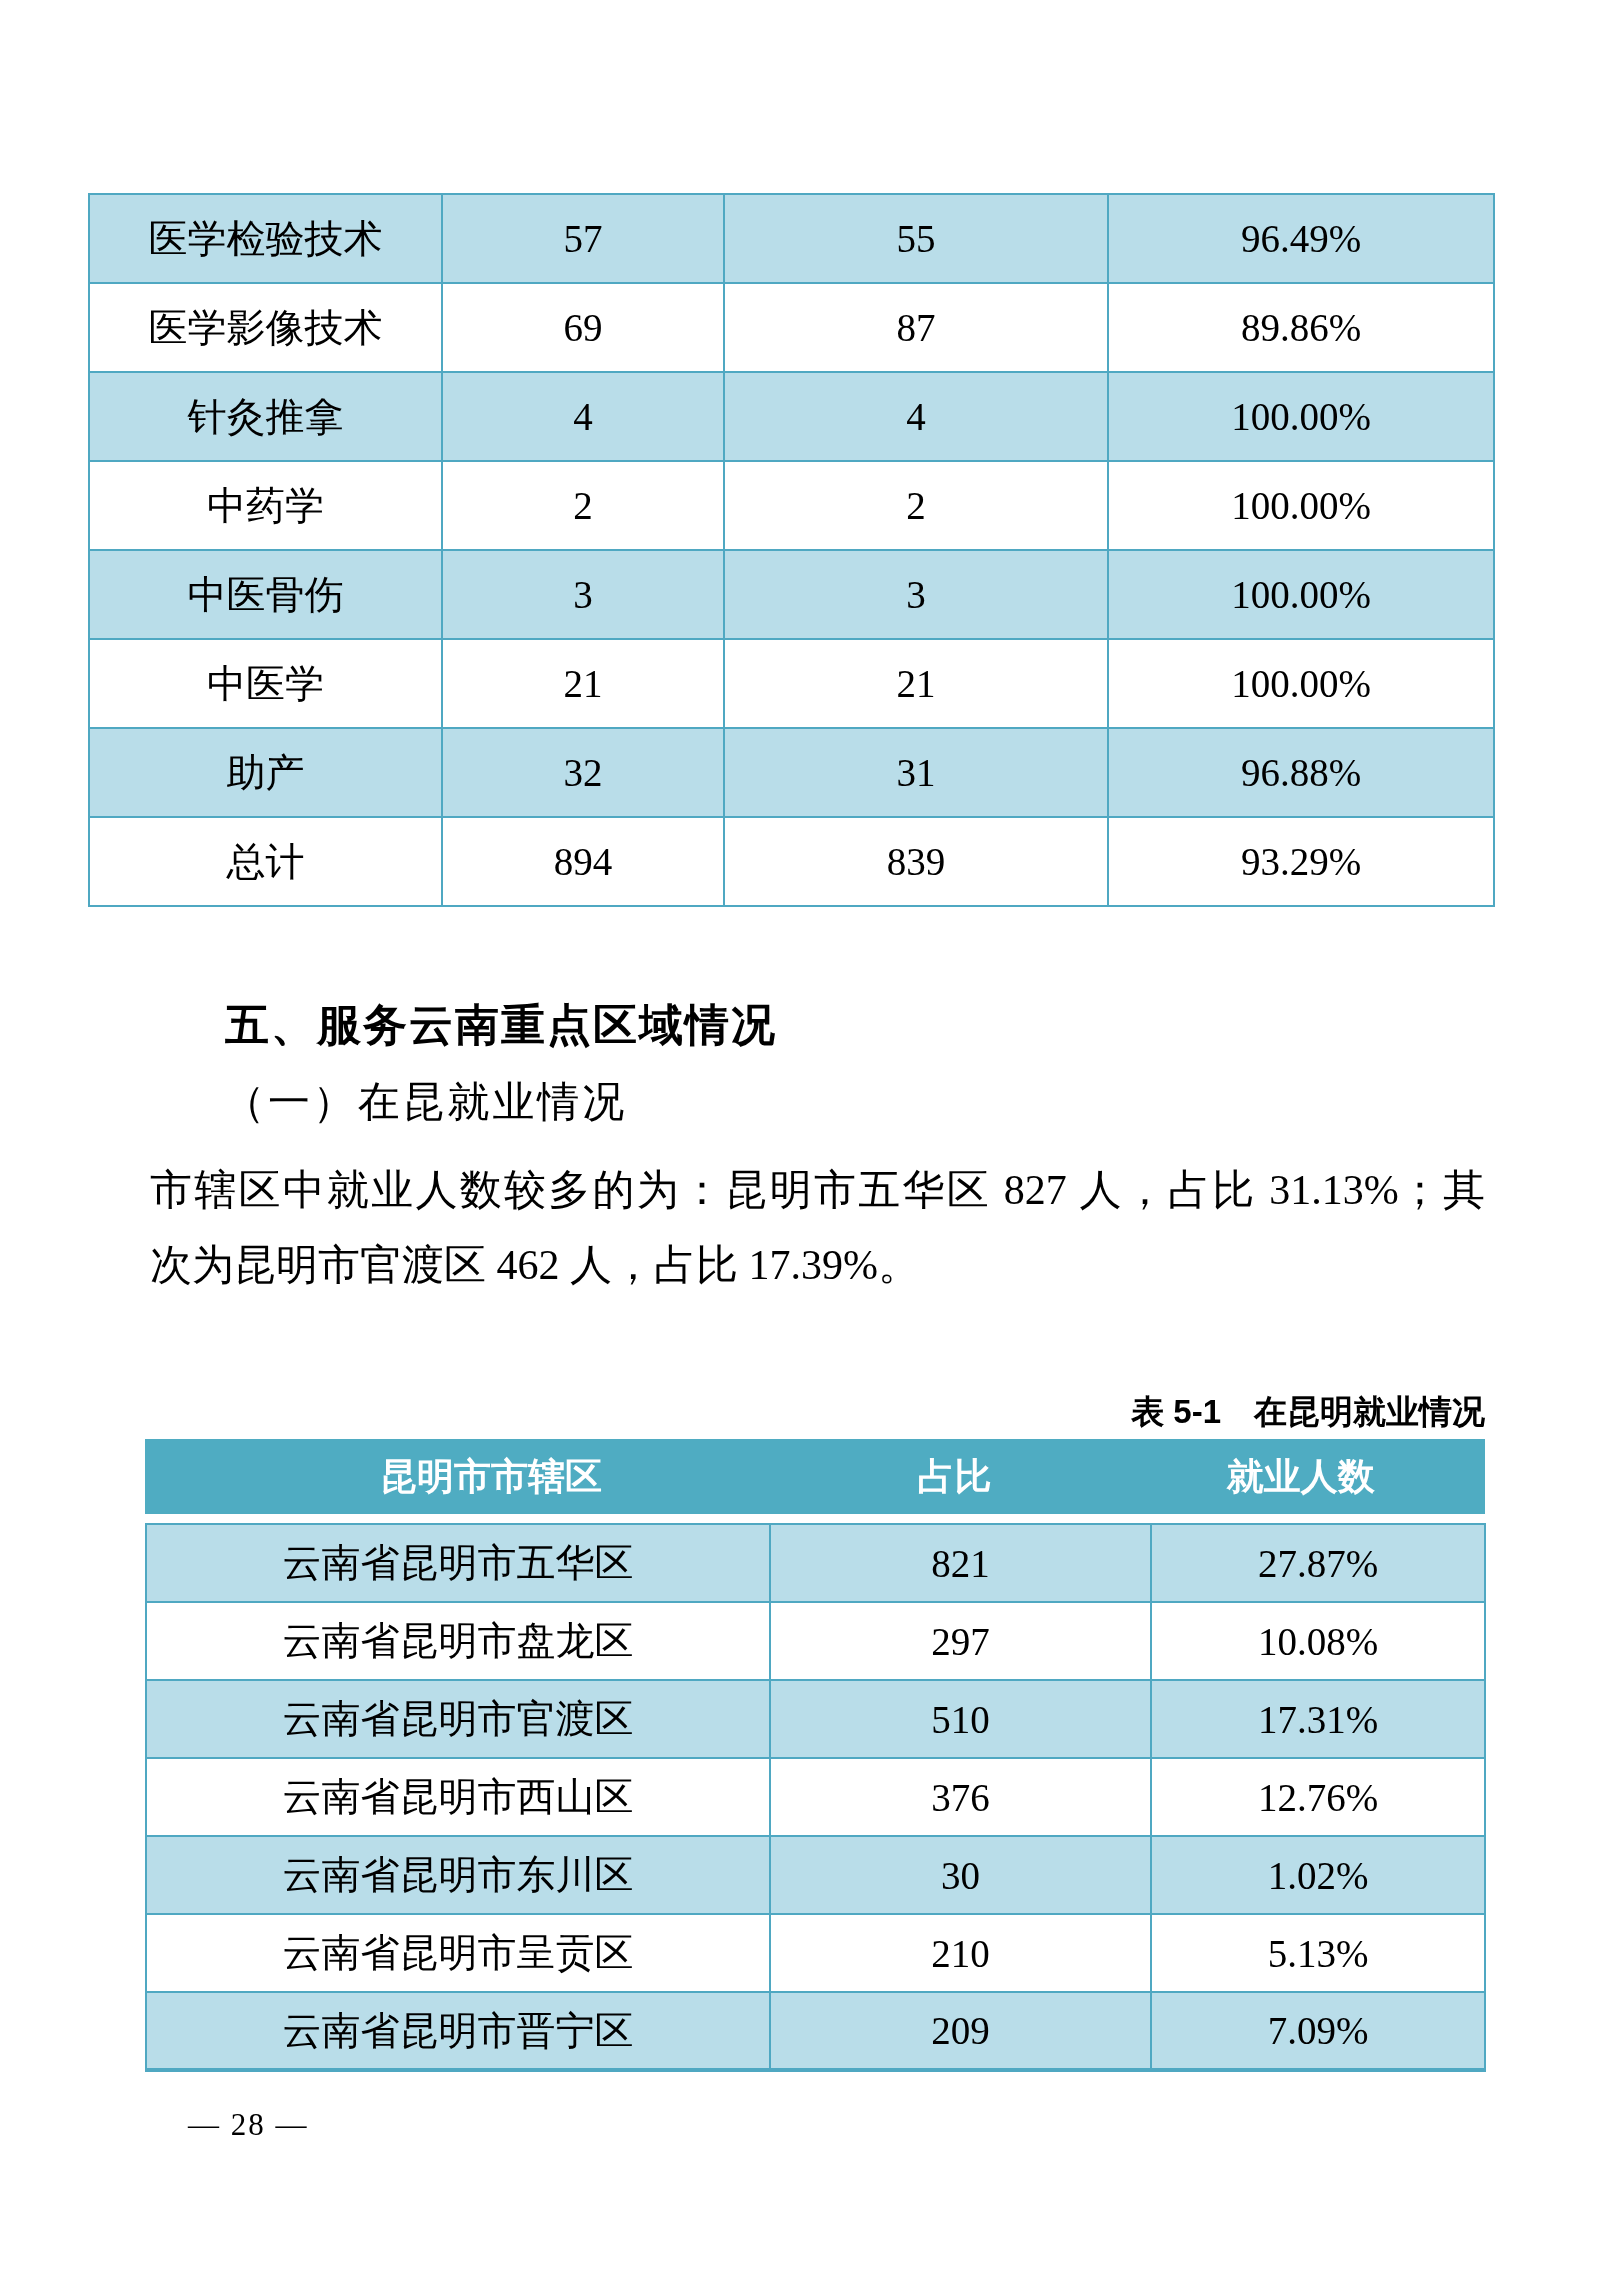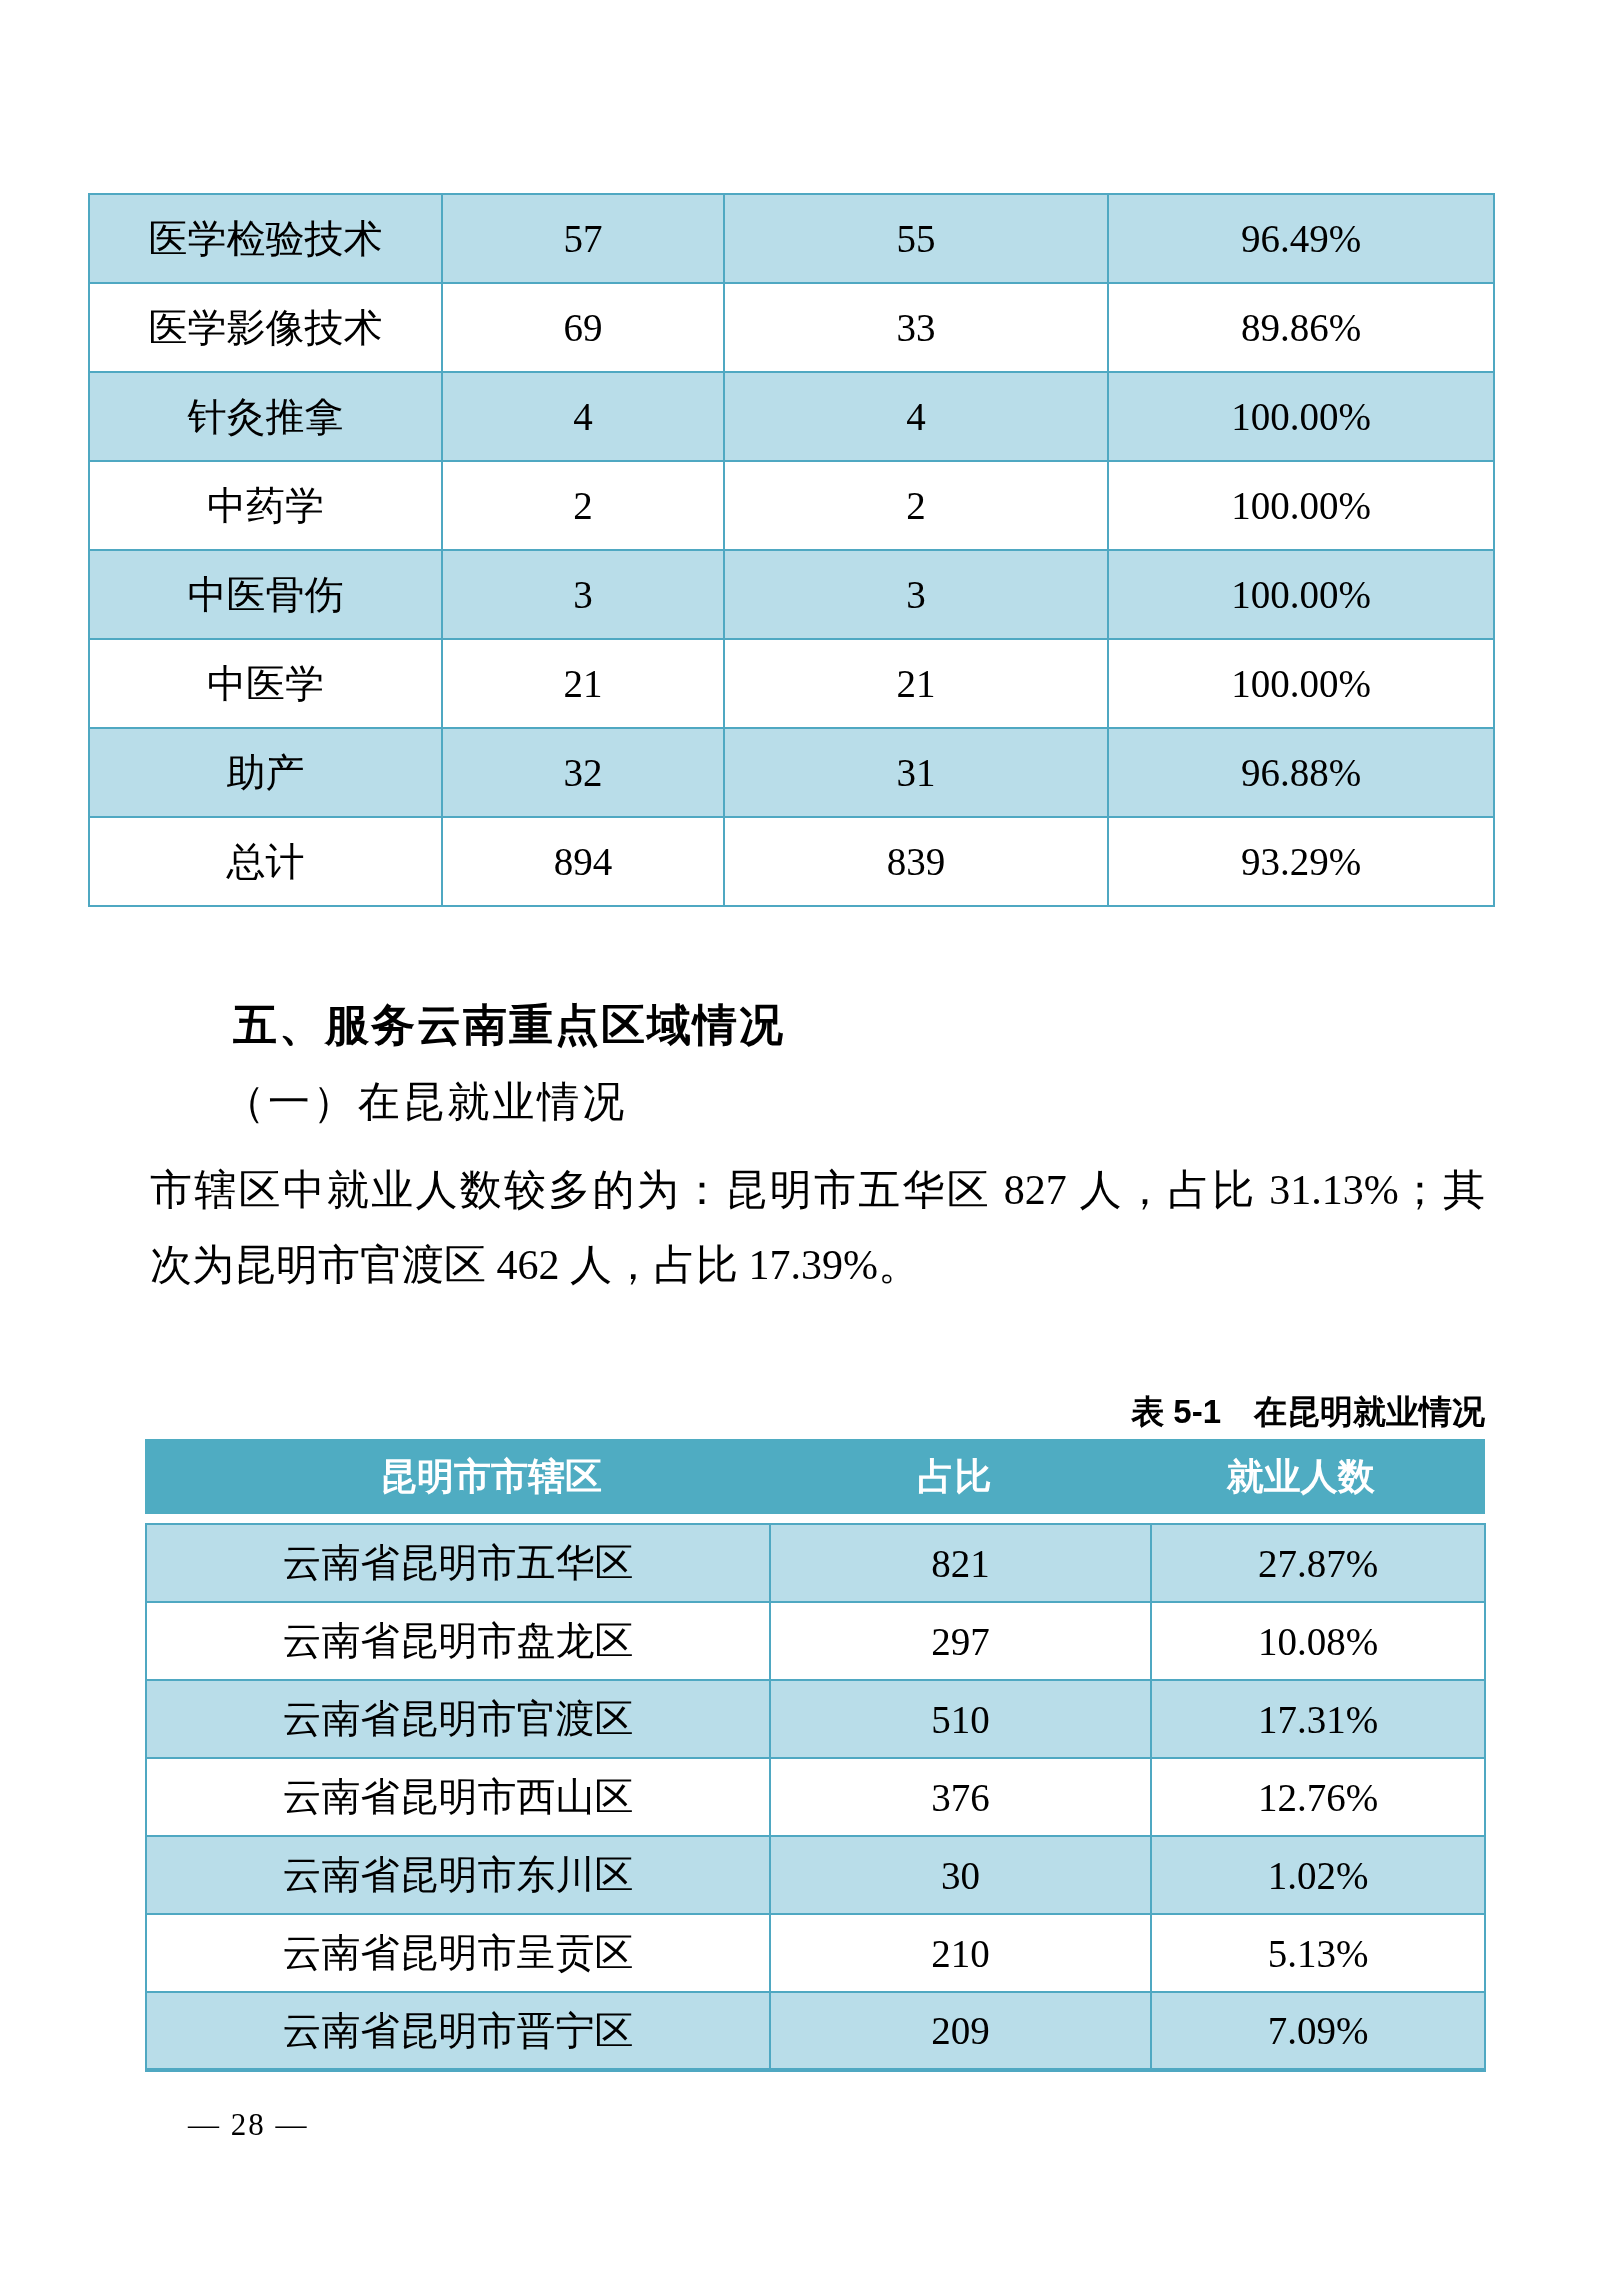--- a/index.html
+++ b/index.html
@@ -27,21 +27,21 @@
     font-size: 39px;
     padding: 15px;
   }
   #table1 tr { height: 89px; }
   tr.shade td { background: #b9dde9; }
   tr.plain td { background: #ffffff; }
 
   
   #section-heading {
     position: absolute;
-    left: 233px; top: 996px;
+    left: 225px; top: 996px;
     font-family: "Liberation Sans", sans-serif;
     font-weight: bold;
     font-size: 44px;
     letter-spacing: 2px;
   }
   #subsection-heading {
     position: absolute;
     left: 223px; top: 1074px;
     font-family: "Liberation Serif", serif;
     font-size: 42px;
@@ -126,21 +126,21 @@
     <tbody>
       <tr class="shade">
         <td>医学检验技术</td>
         <td>57</td>
         <td>55</td>
         <td>96.49%</td>
       </tr>
       <tr class="plain">
         <td>医学影像技术</td>
         <td>69</td>
-        <td>33</td>
+        <td>87</td>
         <td>89.86%</td>
       </tr>
       <tr class="shade">
         <td>针灸推拿</td>
         <td>4</td>
         <td>4</td>
         <td>100.00%</td>
       </tr>
       <tr class="plain">
         <td>中药学</td>

